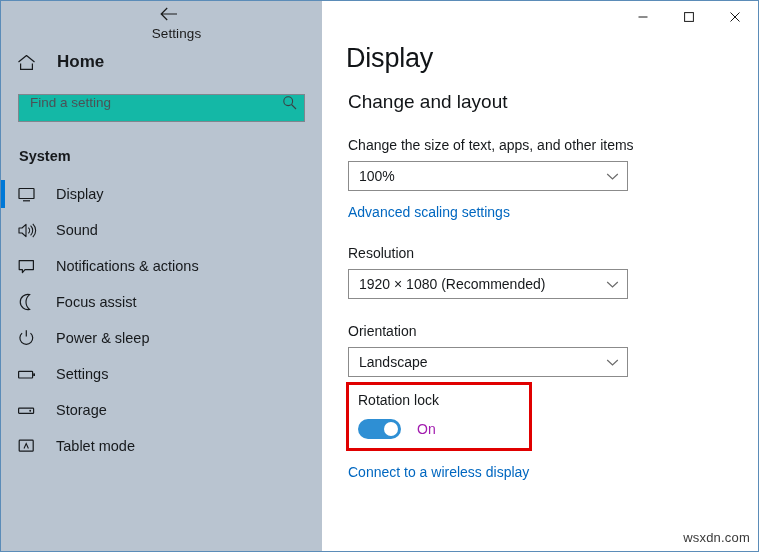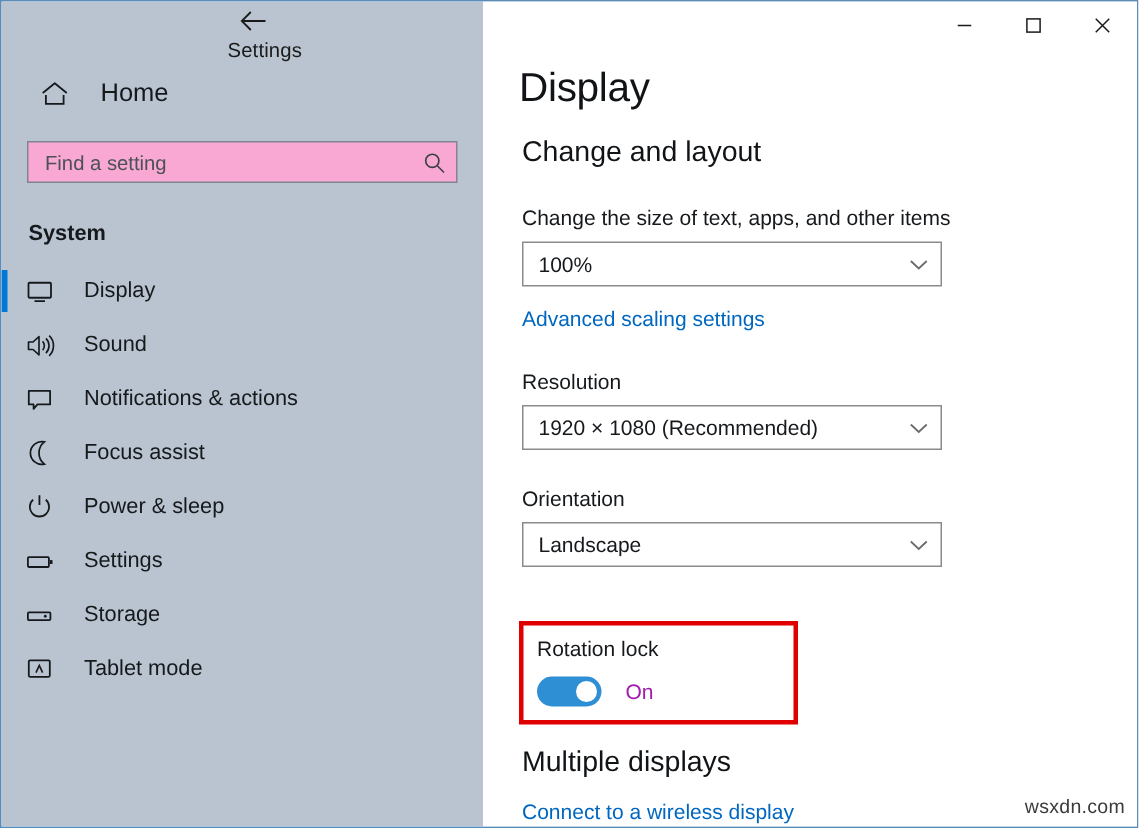--- a/index.html
+++ b/index.html
@@ -51,43 +51,44 @@
     font-size: 13.5px;
     color: #1a1a1a;
     margin-left: 16px;
     letter-spacing: .1px;
   }
 
   .home-row {
     display: flex;
     align-items: center;
     height: 42px;
-    padding-left: 26px;
-    cursor: pointer;
+    padding-left: 16px;
+    cursor: pointer;
+    font-weight: bold;
   }
   .home-icon {
     width: 26px;
     display: flex;
     align-items: center;
     justify-content: flex-start;
   }
   .home-label {
     font-size: 17px;
     color: #16191c;
     margin-left: 14px;
   }
 
   .search-wrap {
     margin: 11px 17px 0 17px;
     height: 28px;
-    background: #f9a8d4;
+    background: #14b8a6;
     border: 1px solid #7f868e;
     box-sizing: border-box;
     display: flex;
-    align-items: center;
+    align-items: flex-start;
     padding: 0 7px 0 11px;
     cursor: text;
   }
   .search-input {
     flex: 1;
     border: none;
     outline: none;
     background: transparent;
     font-family: "Liberation Sans", sans-serif;
     font-size: 13.5px;
@@ -210,21 +211,21 @@
     font-size: 14px;
     color: #0067c0;
     margin: 13px 0 0 2px;
     cursor: pointer;
     text-decoration: none;
   }
 
   
   .rot-block {
     position: relative;
-    margin: 36px 0 0 0;
+    margin: 5px 0 0 0;
     width: 186px;
     box-sizing: border-box;
     border: 3px solid #e00000;
     padding: 7px 0 9px 9px;
   }
   .rot-label {
     font-size: 14px;
     color: #16191c;
   }
   .toggle-row {
@@ -463,21 +464,20 @@
       <div class="rot-block">
         <div class="rot-label">Rotation lock</div>
         <div class="toggle-row">
           <div class="toggle">
             <span class="knob"></span>
           </div>
           <span class="toggle-state">On</span>
         </div>
       </div>
 
-      <h2 class="group-title multi">Multiple displays</h2>
 
       <a class="link">Connect to a wireless display</a>
 
     </div>
 
     <div class="watermark">wsxdn.com</div>
   </div>
 
 </div>
 

